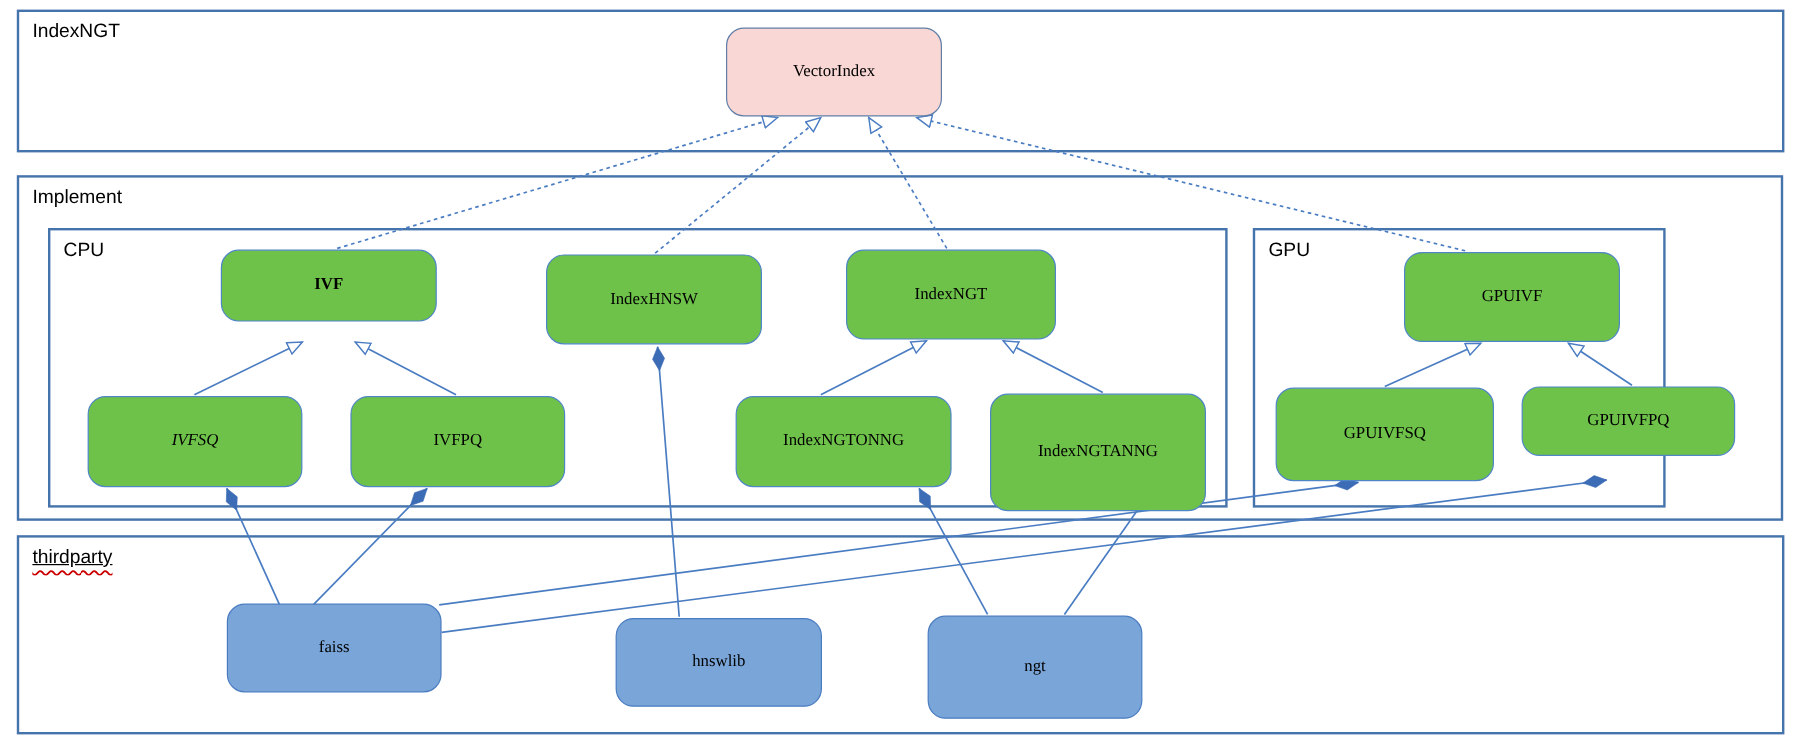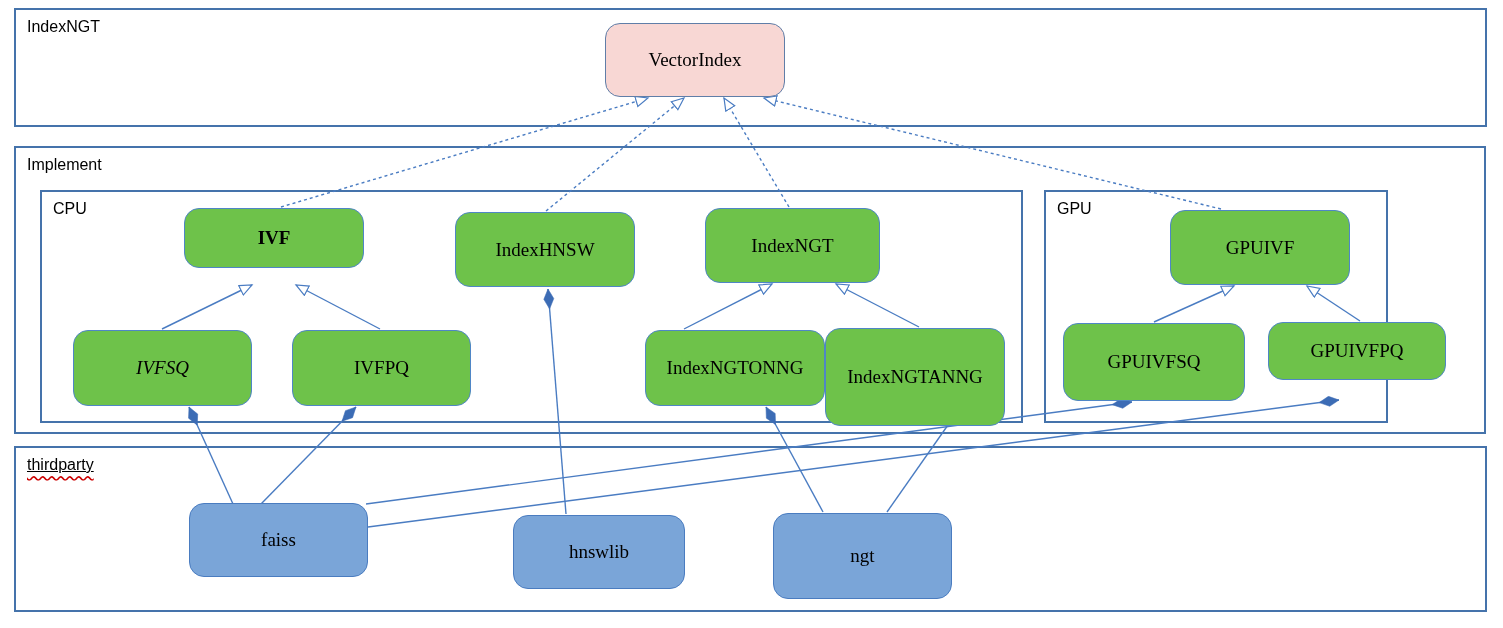--- a/index.html
+++ b/index.html
@@ -20,21 +20,21 @@
     text-decoration:underline wavy var(--squiggle,#cc0000);
     text-underline-offset:5px;
   }
   svg.edges{position:absolute;left:0;top:0;z-index:2;}
   line.realization{stroke:var(--line,#4a7cc2);stroke-width:1.4;stroke-dasharray:3 3;}
   line.generalization{stroke:var(--line,#4a7cc2);stroke-width:1.4;}
   line.composition{stroke:var(--line,#4a7cc2);stroke-width:1.4;}
   .node{
     position:absolute;z-index:3;box-sizing:border-box;border-radius:15px;
     display:flex;align-items:center;justify-content:center;
-    font-family:"Liberation Serif",serif;font-size:19px;color:#000;
+    font-family:"Liberation Serif",serif;font-size:14px;color:#000;
   }
   .node.interface{background:var(--pink,#f8d7d4);border:1.5px solid var(--pinkBorder,#607ea8);}
   .node.impl{background:var(--green,#6ec24a);border:1.5px solid var(--greenBorder,#4f86c6);}
   .node.thirdparty{background:var(--blue,#7aa5d8);border:1.5px solid var(--blueBorder,#4a7cc0);}
 </style>
 </head>
 <body>
 
 <div>
 
@@ -101,21 +101,21 @@
       </div>
       <div class="node impl" style="left: 1170px; top: 210px; width: 180px; height: 75px;">
         <span>GPUIVF</span>
       </div>
       <div class="node impl" style="left: 73px; top: 330px; width: 179px; height: 76px; font-style: italic;">
         <span>IVFSQ</span>
       </div>
       <div class="node impl" style="left: 292px; top: 330px; width: 179px; height: 76px;">
         <span>IVFPQ</span>
       </div>
-      <div class="node impl" style="left: 613px; top: 330px; width: 180px; height: 76px; margin-left: 32px;">
+      <div class="node impl" style="left: 613px; top: 330px; width: 180px; height: 76px;">
         <span>IndexNGTONNG</span>
       </div>
       <div class="node impl" style="left: 825px; top: 328px; width: 180px; height: 98px;">
         <span>IndexNGTANNG</span>
       </div>
       <div class="node impl" style="left: 1063px; top: 323px; width: 182px; height: 78px;">
         <span>GPUIVFSQ</span>
       </div>
       <div class="node impl" style="left: 1268px; top: 322px; width: 178px; height: 58px;">
         <span>GPUIVFPQ</span>

